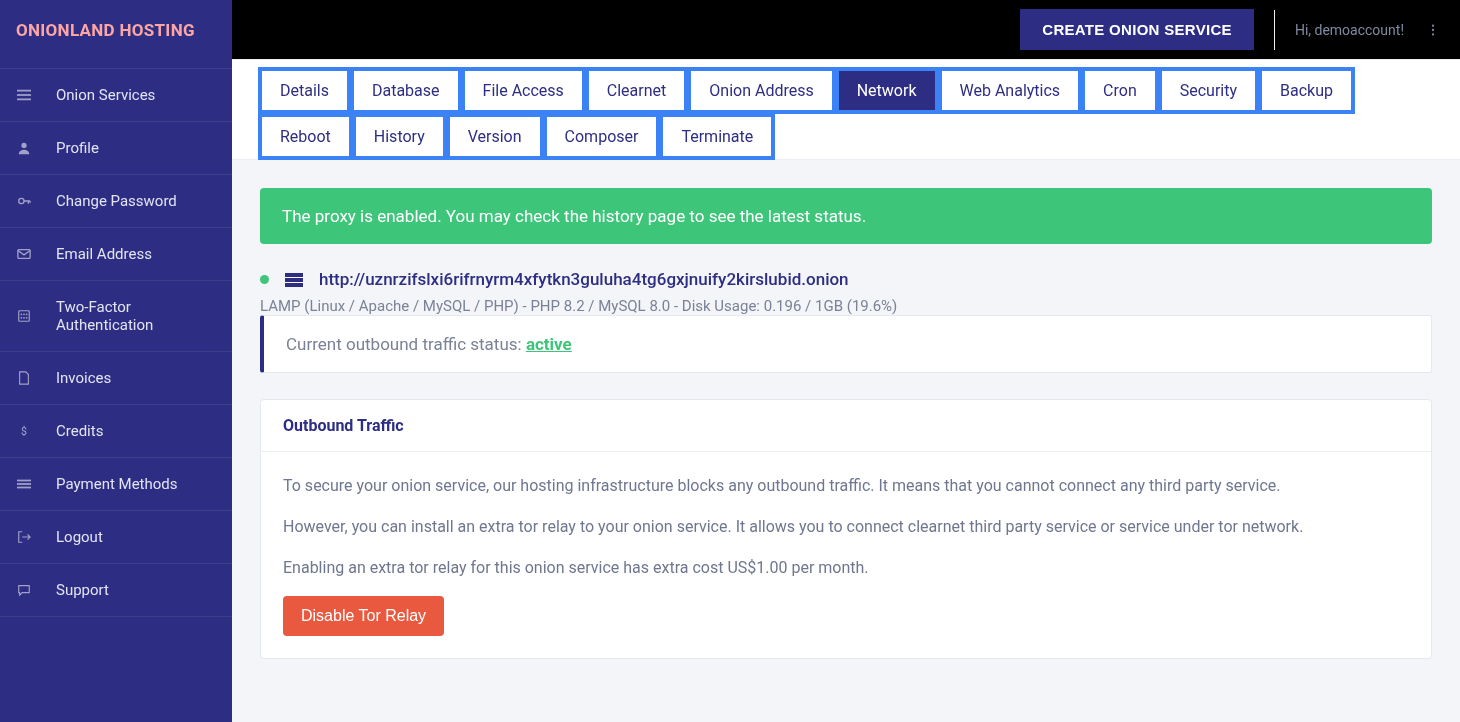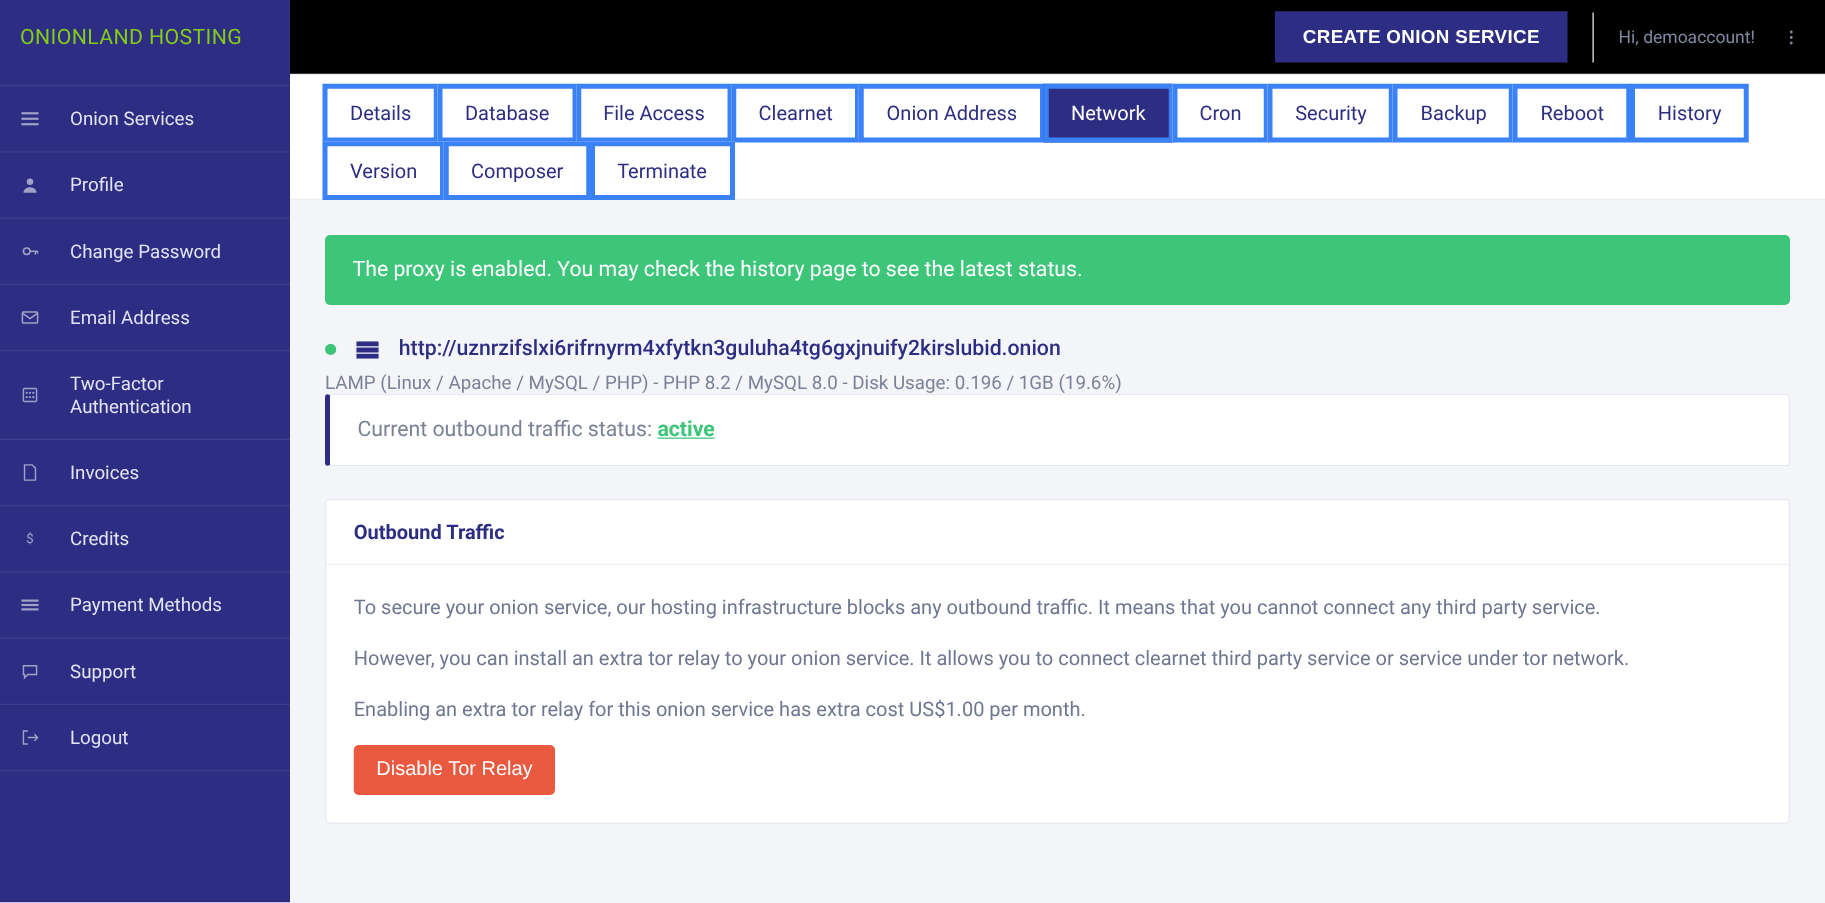--- a/index.html
+++ b/index.html
@@ -17,24 +17,24 @@
   .sidebar {
     width: 232px;
     background: #2d2e83;
     color: #fff;
     display: flex;
     flex-direction: column;
     flex-shrink: 0;
   }
   .brand {
     padding: 20px 16px;
-    font-weight: 400;
+    font-weight: 700;
     font-size: 17px;
     letter-spacing: 0.3px;
-    color: #84cc16;
+    color: #fca5a5;
   }
   .side-nav { padding: 8px 0; }
   .side-item {
     display: flex;
     align-items: center;
     padding: 17px 16px;
     font-size: 15px;
     color: #e2e3f3;
     border-bottom: 1px solid rgba(255,255,255,0.08);
     gap: 24px;
@@ -267,32 +267,32 @@
               <rect x="0" y="3" width="16" height="2"></rect>
               <rect x="0" y="7" width="16" height="2"></rect>
               <rect x="0" y="11" width="16" height="2"></rect>
             </svg>
           </span>
         <span>Payment Methods</span>
       </div>
       <div class="side-item">
         <span class="side-icon">
             <svg viewBox="0 0 16 16">
+              <path d="M6 2H2v12h4M6 8h9M12 5l3 3-3 3" fill="none" stroke="#fff" stroke-width="1.3"></path>
+            </svg>
+          </span>
+        <span>Logout</span>
+      </div>
+      <div class="side-item">
+        <span class="side-icon">
+            <svg viewBox="0 0 16 16">
               <path d="M2 3h12v8H6l-3 3V11H2z" fill="none" stroke="#fff" stroke-width="1.3"></path>
             </svg>
           </span>
         <span>Support</span>
-      </div>
-      <div class="side-item">
-        <span class="side-icon">
-            <svg viewBox="0 0 16 16">
-              <path d="M6 2H2v12h4M6 8h9M12 5l3 3-3 3" fill="none" stroke="#fff" stroke-width="1.3"></path>
-            </svg>
-          </span>
-        <span>Logout</span>
       </div>
     </nav>
   </aside>
 
   <main class="main">
     <div class="header">
       <button class="btn-primary">CREATE ONION SERVICE</button>
       <span class="header-divider"></span>
       <span class="greeting">Hi, demoaccount!</span>
       <span class="kebab">
@@ -304,20 +304,21 @@
       </span>
     </div>
 
     <div class="tabs-wrap">
       <div class="tab">Details</div>
       <div class="tab">Database</div>
       <div class="tab">File Access</div>
       <div class="tab">Clearnet</div>
       <div class="tab">Onion Address</div>
       <div class="tab active">Network</div>
+      <div class="tab">Web Analytics</div>
       <div class="tab">Cron</div>
       <div class="tab">Security</div>
       <div class="tab">Backup</div>
       <div class="tab">Reboot</div>
       <div class="tab">History</div>
       <div class="tab">Version</div>
       <div class="tab">Composer</div>
       <div class="tab">Terminate</div>
     </div>
 

